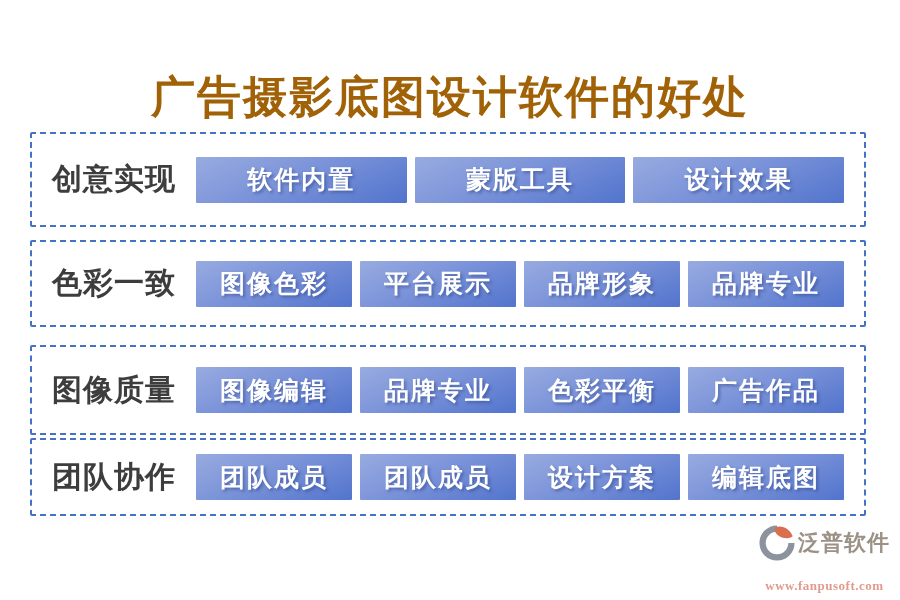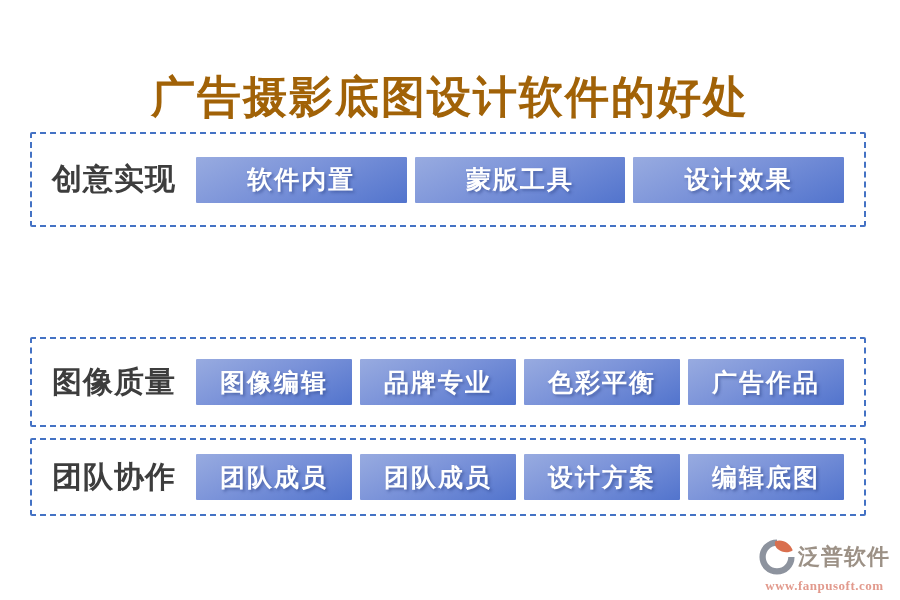--- a/index.html
+++ b/index.html
@@ -25,21 +25,21 @@
     position:absolute;
     left:30px; width:836px;
     border:2px dashed #4472c4;
     border-radius:2px;
     background:#ffffff;
     display:flex;
     align-items:center;
   }
   .row-1 { top:132px; height:95px; }
   .row-2 { top:240px; height:87px; }
-  .row-3 { top:337px; height:90px; }
+  .row-3 { top:345px; height:90px; }
   .row-4 { top:438px; height:78px; }
   .row-label {
     width:164px;
     flex-shrink:0;
     text-align:center;
     font-family:"Liberation Serif", "DejaVu Serif", serif;
     font-weight:600;
     font-size:30px;
     letter-spacing:1px;
     color:#3d3d3d;
@@ -78,21 +78,21 @@
   }
   .logo-icon { display:inline-flex; width:36px; height:36px; }
   .brand {
     font-family:"Liberation Serif", "DejaVu Serif", serif;
     font-weight:bold;
     font-size:22px;
     letter-spacing:1px;
     color:#9c9186;
   }
   .url {
-    margin-top:3px;
+    margin-top:17px;
     font-family:"Liberation Serif", "DejaVu Serif", serif;
     font-weight:bold;
     font-size:13px;
     letter-spacing:0.5px;
     color:#e29a8d;
   }
 </style>
 </head>
 <body>
 
@@ -102,20 +102,29 @@
 
   <section class="row row-1">
     <div class="row-label">创意实现</div>
     <div class="row-buttons">
       <button class="pill">软件内置</button>
       <button class="pill">蒙版工具</button>
       <button class="pill">设计效果</button>
     </div>
   </section>
 
+  <section class="row row-2">
+    <div class="row-label">色彩一致</div>
+    <div class="row-buttons">
+      <button class="pill">图像色彩</button>
+      <button class="pill">平台展示</button>
+      <button class="pill">品牌形象</button>
+      <button class="pill">品牌专业</button>
+    </div>
+  </section>
 
   <section class="row row-3">
     <div class="row-label">图像质量</div>
     <div class="row-buttons">
       <button class="pill">图像编辑</button>
       <button class="pill">品牌专业</button>
       <button class="pill">色彩平衡</button>
       <button class="pill">广告作品</button>
     </div>
   </section>

